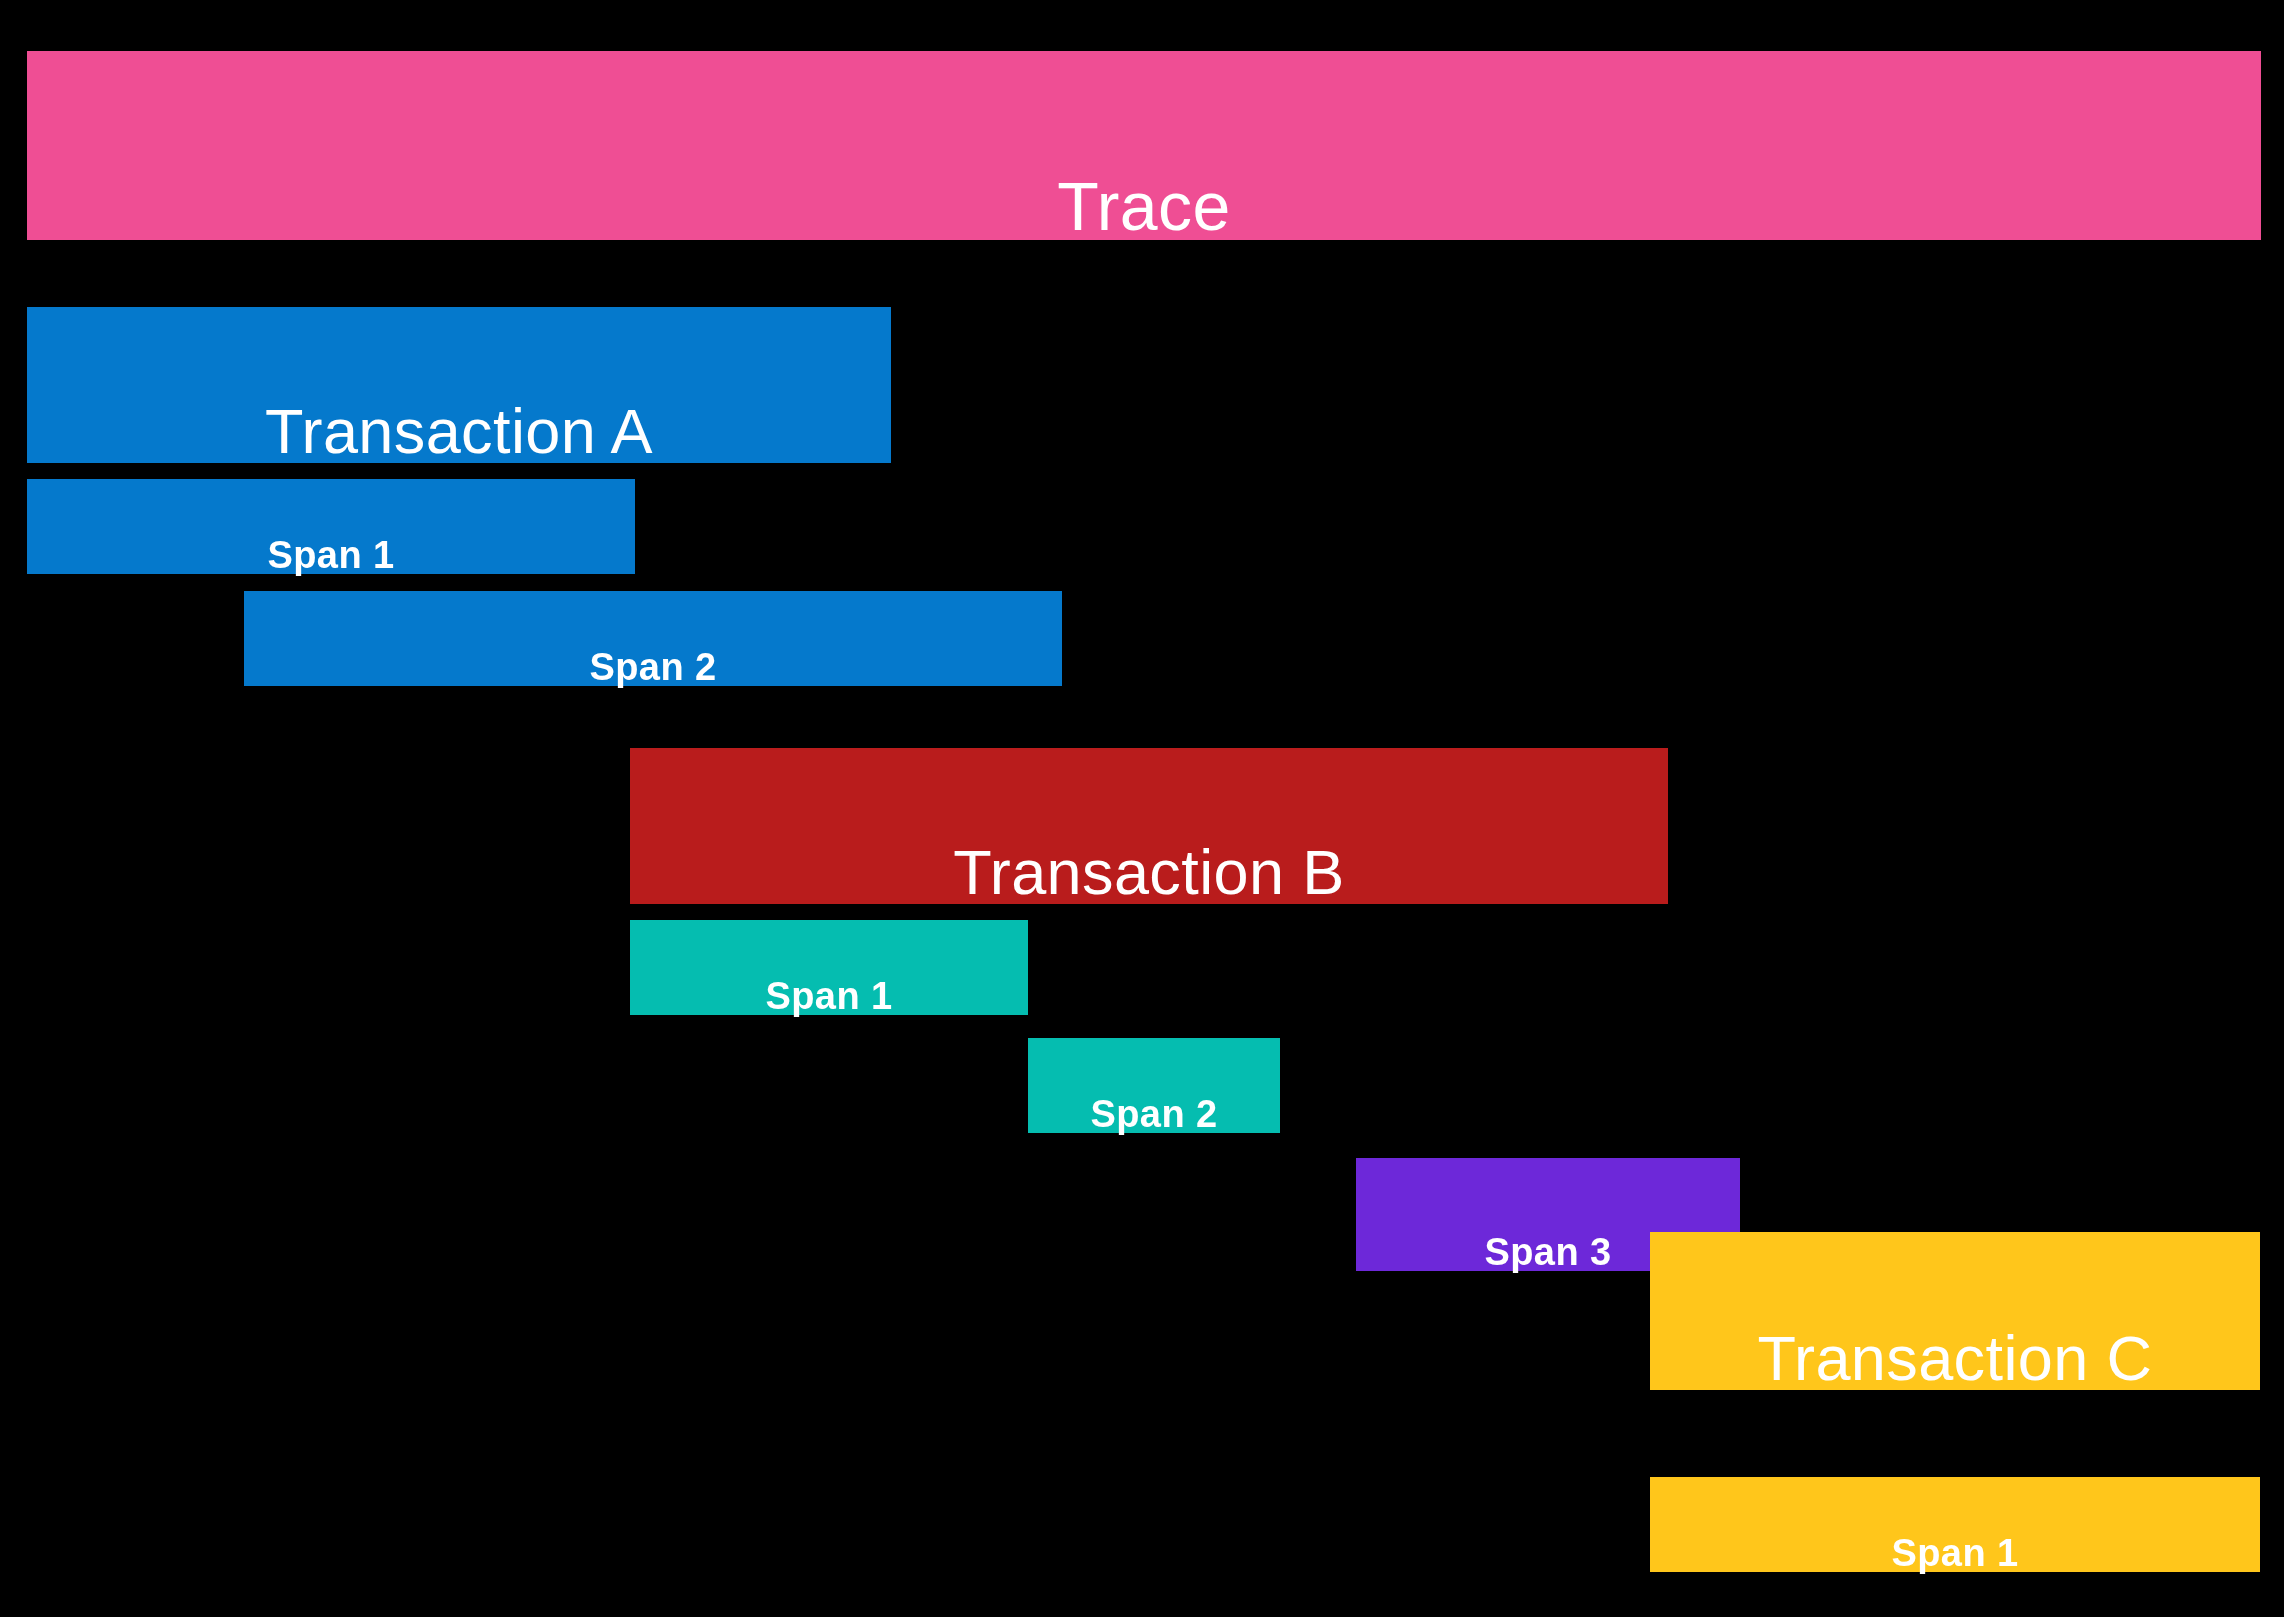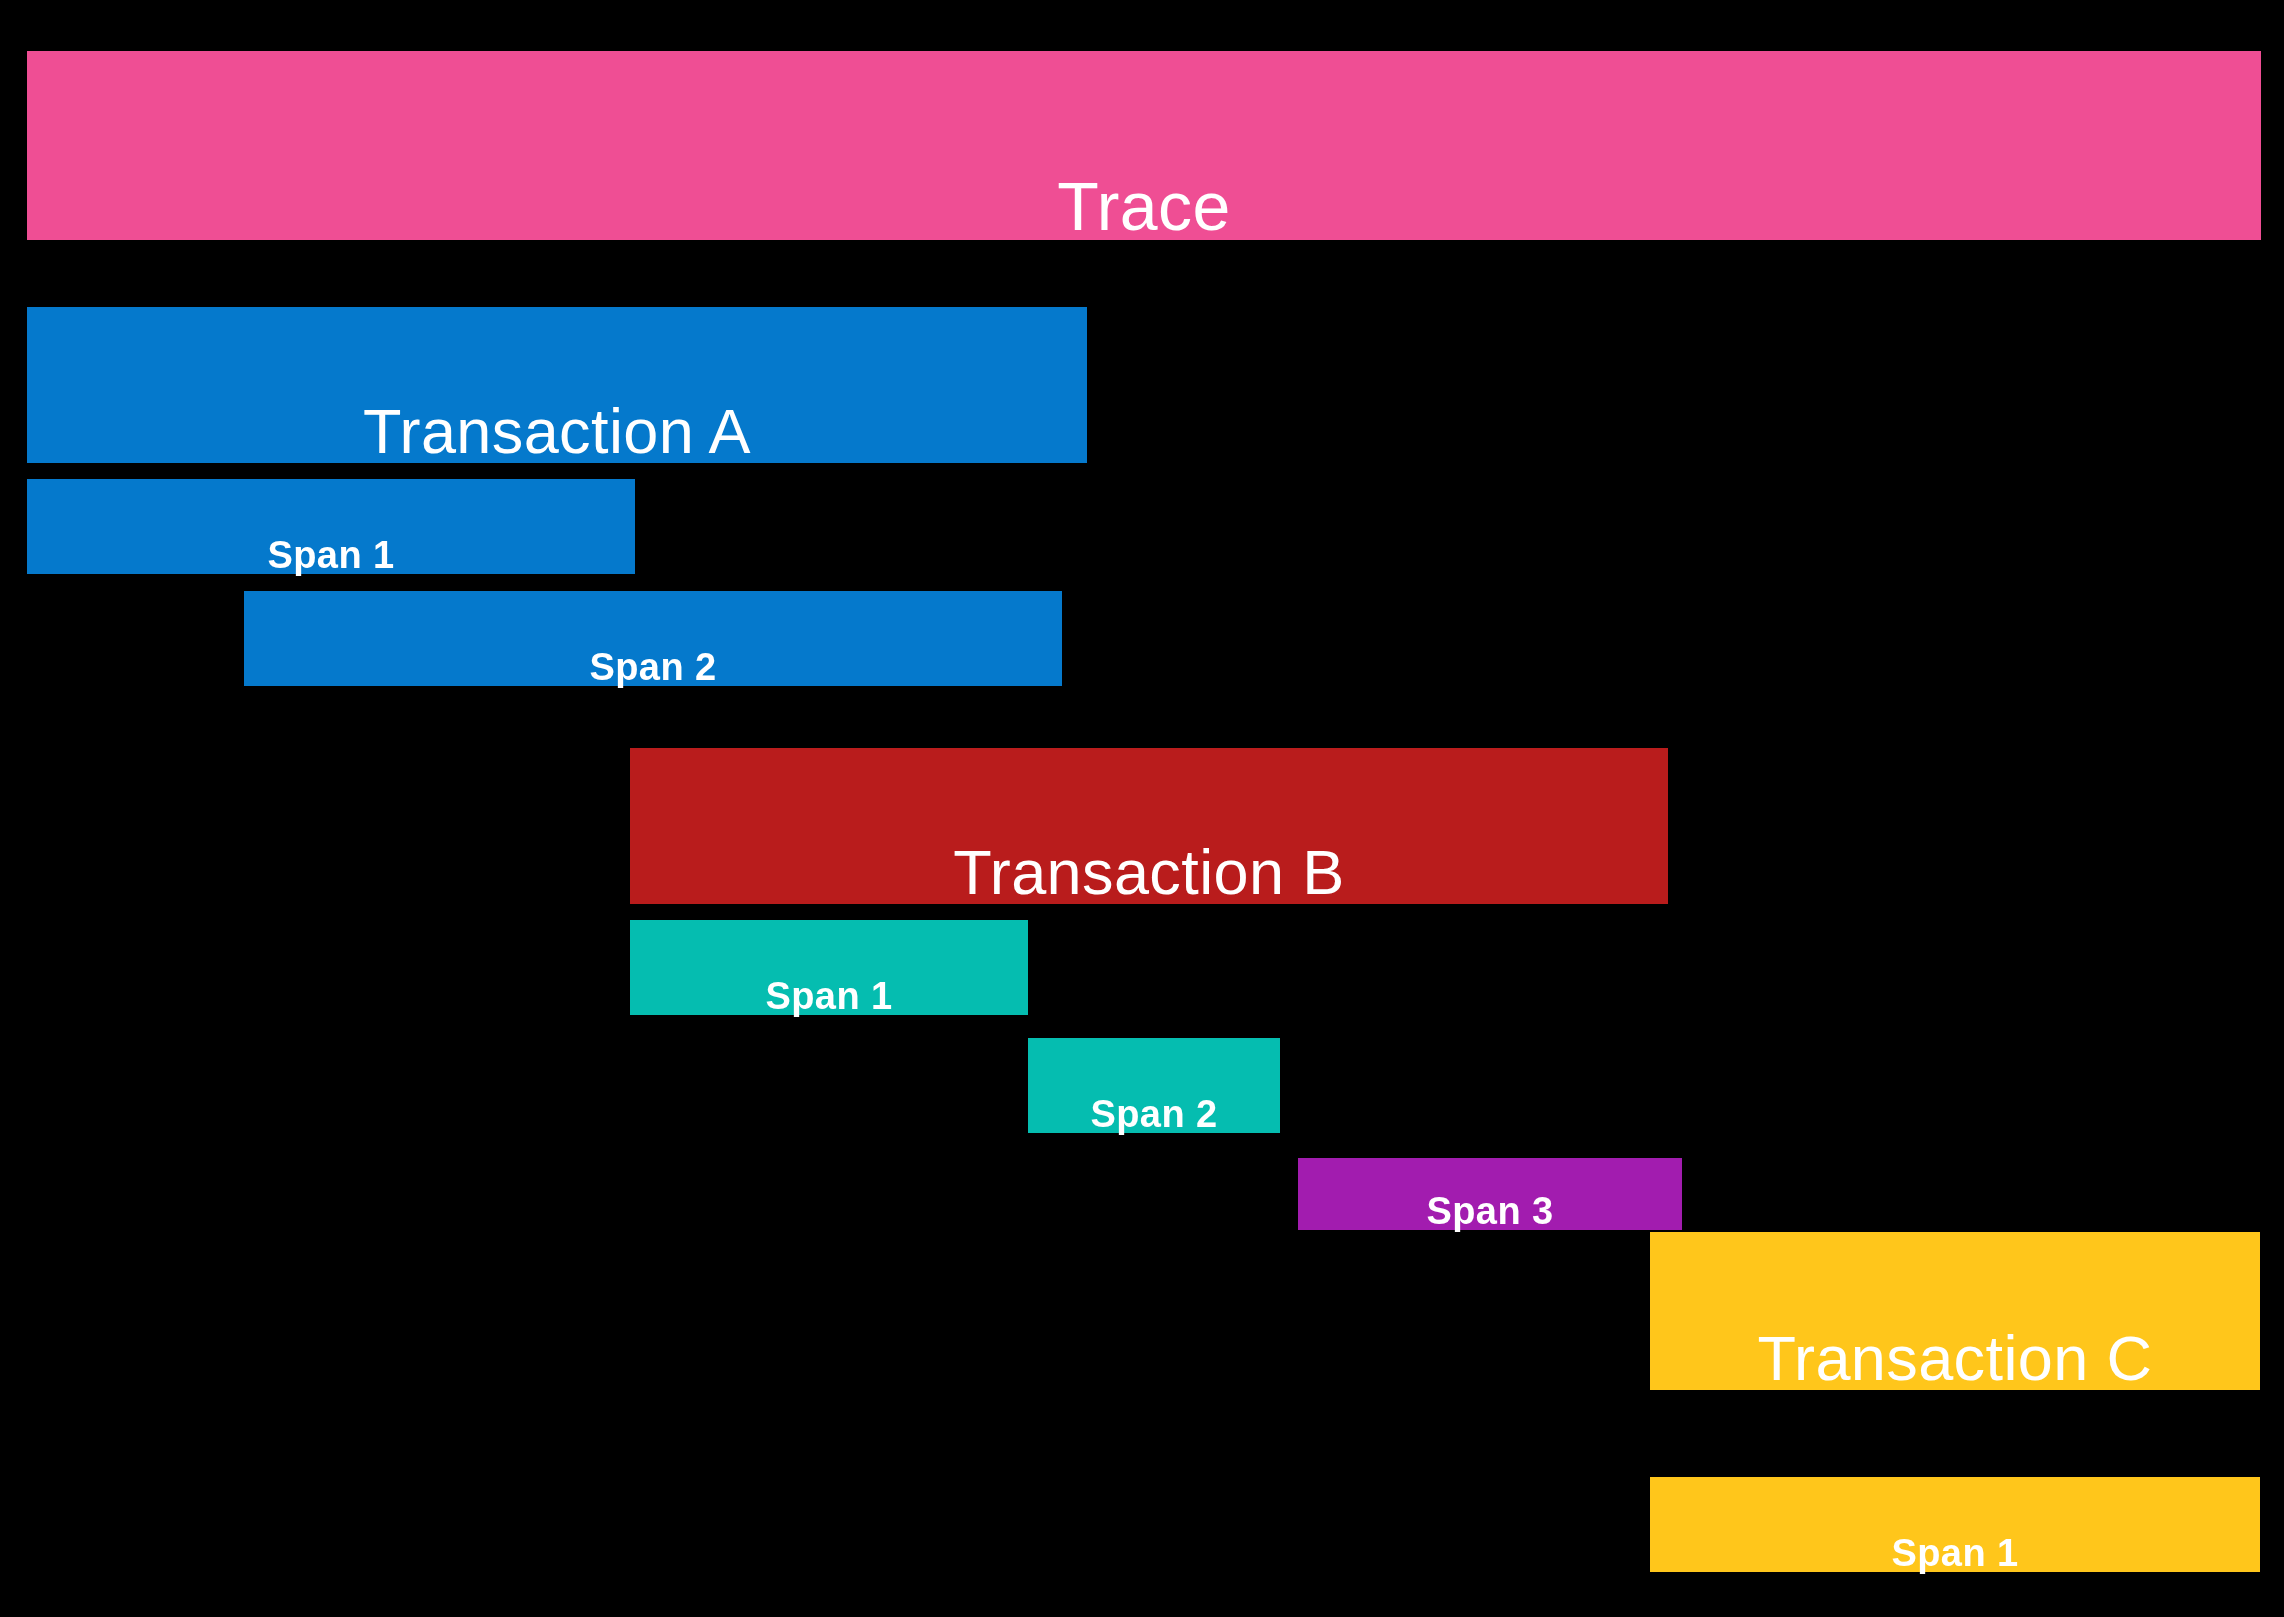--- a/index.html
+++ b/index.html
@@ -40,39 +40,39 @@
   .role-transaction .bar-label { font-size: 63px; }
   .role-span .bar-label        { font-size: 38px; font-weight: bold; }
 </style>
 </head>
 <body>
 
 <div id="diagram" style="width: 2284px; height: 1618px; background: rgb(0, 0, 0);">
     <div class="bar role-trace" style="left: 27px; top: 51px; width: 2234px; height: 189px; background: rgb(239, 78, 148);">
       <span class="bar-label">Trace</span>
     </div>
-    <div class="bar role-transaction" style="left: 27px; top: 307px; width: 1060px; height: 156px; background: rgb(5, 121, 204);">
+    <div class="bar role-transaction" style="left: 27px; top: 307px; width: 864px; height: 156px; background: rgb(5, 121, 204);">
       <span class="bar-label">Transaction A</span>
     </div>
     <div class="bar role-span" style="left: 27px; top: 479px; width: 608px; height: 95px; background: rgb(5, 121, 204);">
       <span class="bar-label">Span 1</span>
     </div>
     <div class="bar role-span" style="left: 244px; top: 591px; width: 818px; height: 95px; background: rgb(5, 121, 204);">
       <span class="bar-label">Span 2</span>
     </div>
     <div class="bar role-transaction" style="left: 630px; top: 748px; width: 1038px; height: 156px; background: #b91c1c;">
       <span class="bar-label">Transaction B</span>
     </div>
     <div class="bar role-span" style="left: 630px; top: 920px; width: 398px; height: 95px; background: rgb(5, 189, 176);">
       <span class="bar-label">Span 1</span>
     </div>
     <div class="bar role-span" style="left: 1028px; top: 1038px; width: 252px; height: 95px; background: rgb(5, 189, 176);">
       <span class="bar-label">Span 2</span>
     </div>
-    <div class="bar role-span" style="left: 1298px; top: 1158px; width: 384px; height: 72px; background: #a21caf;">
+    <div class="bar role-span" style="left: 1356px; top: 1158px; width: 384px; height: 113px; background: #6d28d9;">
       <span class="bar-label">Span 3</span>
     </div>
     <div class="bar role-transaction" style="left: 1650px; top: 1232px; width: 610px; height: 158px; background: rgb(255, 198, 27);">
       <span class="bar-label">Transaction C</span>
     </div>
     <div class="bar role-span" style="left: 1650px; top: 1477px; width: 610px; height: 95px; background: rgb(255, 198, 27);">
       <span class="bar-label">Span 1</span>
     </div>
   </div>
 

